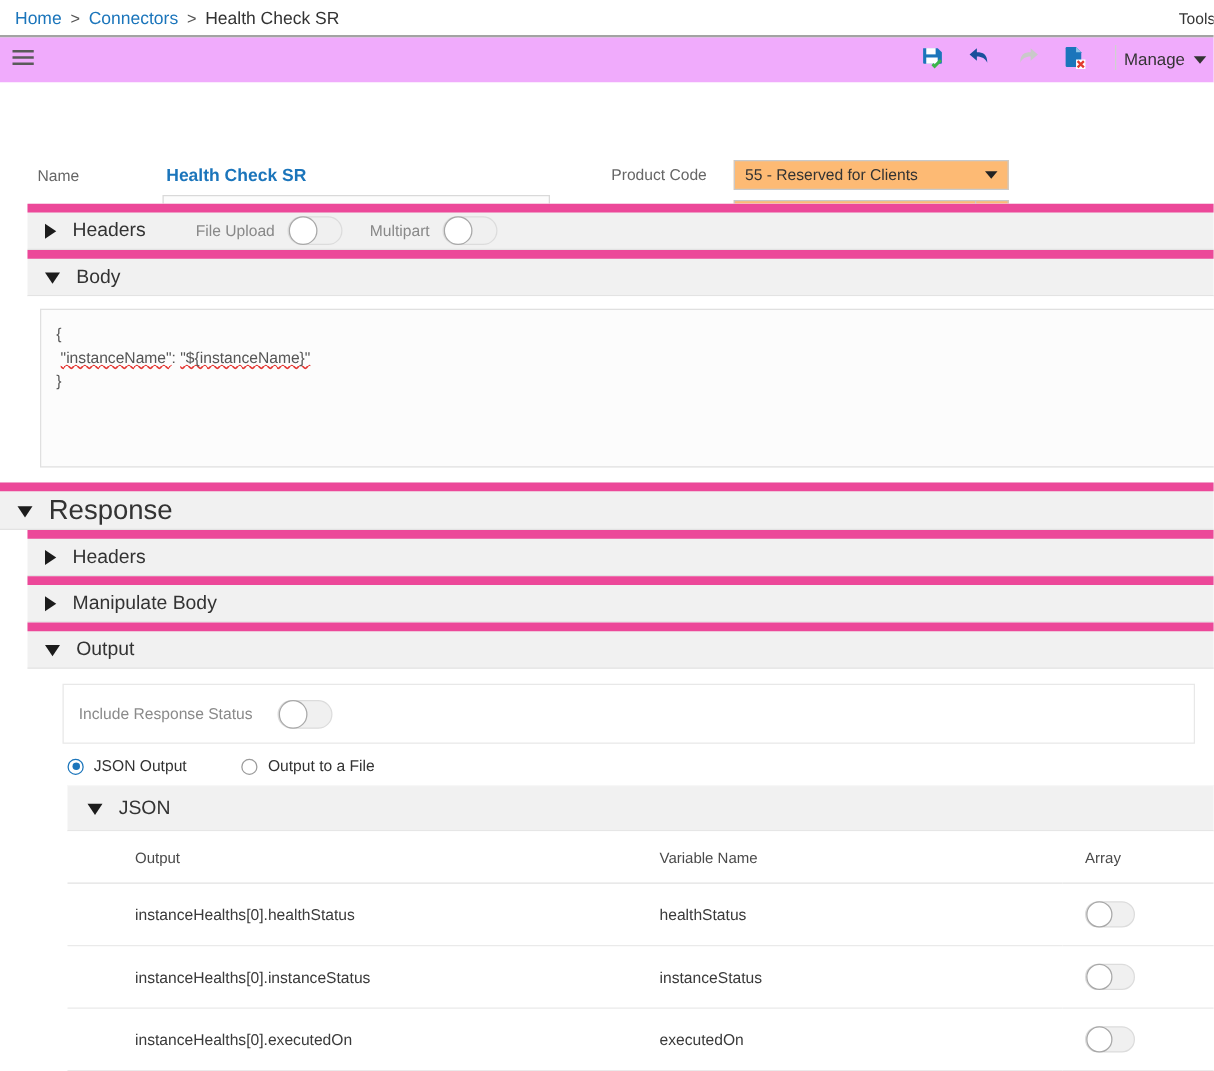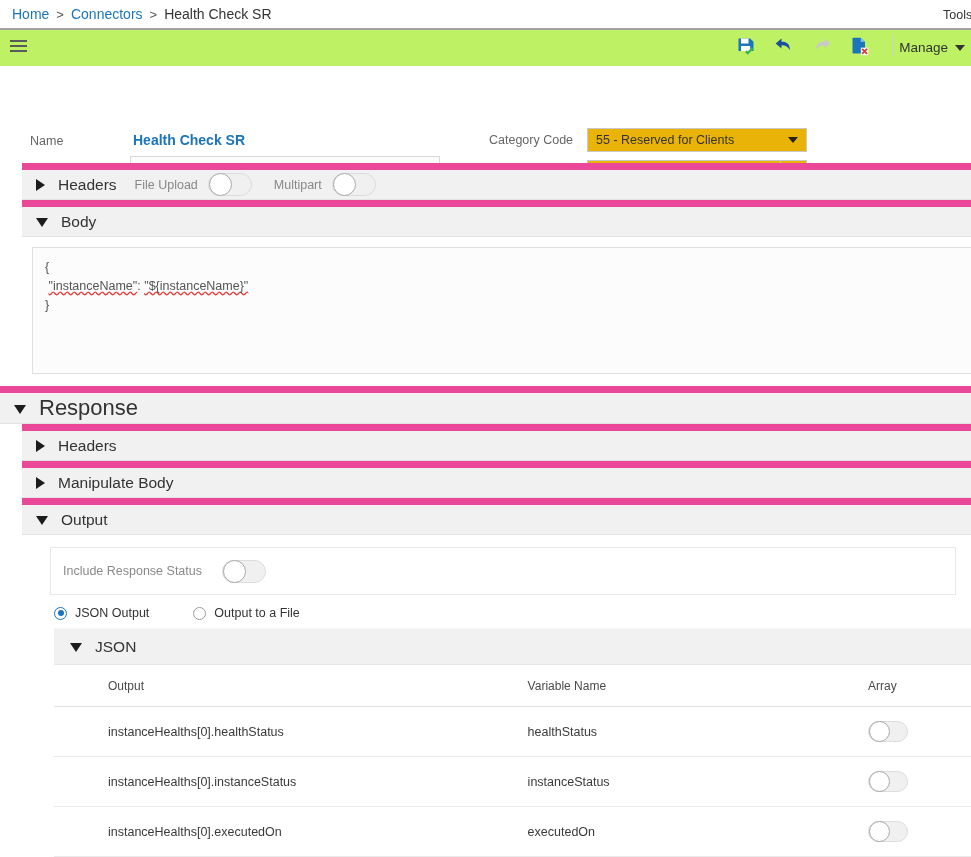--- a/index.html
+++ b/index.html
@@ -36,21 +36,21 @@
     color: #333;
     white-space: nowrap;
     overflow: hidden;
     width: 28px;
   }
 
   
   .toolbar-row {
     height: 36px;
     position: relative;
-    background: #bef264;
+    background: #f0abfc;
   }
   .hamburger {
     position: absolute;
     left: 10px; top: 10px;
     width: 17px; height: 12px;
     cursor: pointer;
   }
   .hamburger span {
     display: block;
     height: 2px;
@@ -123,21 +123,21 @@
   }
   .pencil-icon {
     position: absolute;
     left: 451px; top: 98px;
     width: 17px; height: 17px;
     cursor: pointer;
   }
   .sel {
     position: absolute;
     height: 24px;
-    background: #eab308;
+    background: #fdba74;
     border: 1px solid #c9c9c9;
     font-size: 12.5px;
     color: #333;
     display: flex;
     align-items: center;
     cursor: pointer;
   }
   .sel .sel-text { flex: 1; padding-left: 8px; overflow: hidden; white-space: nowrap; }
   .sel .sel-arrow {
     width: 26px;
@@ -213,21 +213,21 @@
     left: 0px; top: -1px;
     width: 23px; height: 23px;
     border-radius: 50%;
     background: #ffffff;
     border: 1px solid #a8a8a8;
   }
   .toggle.sm { width: 40px; height: 21px; }
   .toggle.sm .knob { width: 21px; height: 21px; }
 
   .inline-toggle-grp {
-    display: flex; align-items: center; gap: 10px; margin-left: 18px;
+    display: flex; align-items: center; gap: 10px; margin-left: 40px;
   }
   .inline-toggle-grp .tg-label { font-size: 12.5px; color: #888888; }
 
   
   .body-editor-wrap { background: #ffffff; padding: 10px 0 12px 10px; }
   .body-editor {
     width: 949px;
     height: 127px;
     background: #fcfcfc;
     border: 1px solid #e0e0e0;
@@ -373,21 +373,21 @@
   <div class="name-value">Health Check SR</div>
 
   <div class="lbl desc-lbl">Description</div>
   <textarea class="desc-box" style="">Health check of the instance</textarea>
 
   <svg class="pencil-icon" viewBox="0 0 24 24">
     <path d="M3 17.5L15.2 5.3l3.5 3.5L6.5 21H3v-3.5z" fill="#1b75bb"></path>
     <path d="M16.5 4l2-2a1.4 1.4 0 0 1 2 0l1.5 1.5a1.4 1.4 0 0 1 0 2l-2 2z" fill="#1b75bb"></path>
   </svg>
 
-  <div class="lbl pcode-lbl">Category Code</div>
+  <div class="lbl pcode-lbl">Product Code</div>
   <div class="sel pcode-sel">
     <div class="sel-text">55 - Reserved for Clients</div>
     <div class="sel-arrow">
         <span class="tri"></span>
       </div>
   </div>
 
   <div class="lbl cat-lbl">Category</div>
   <div class="sel cat-sel">
     <div class="sel-text"></div>

